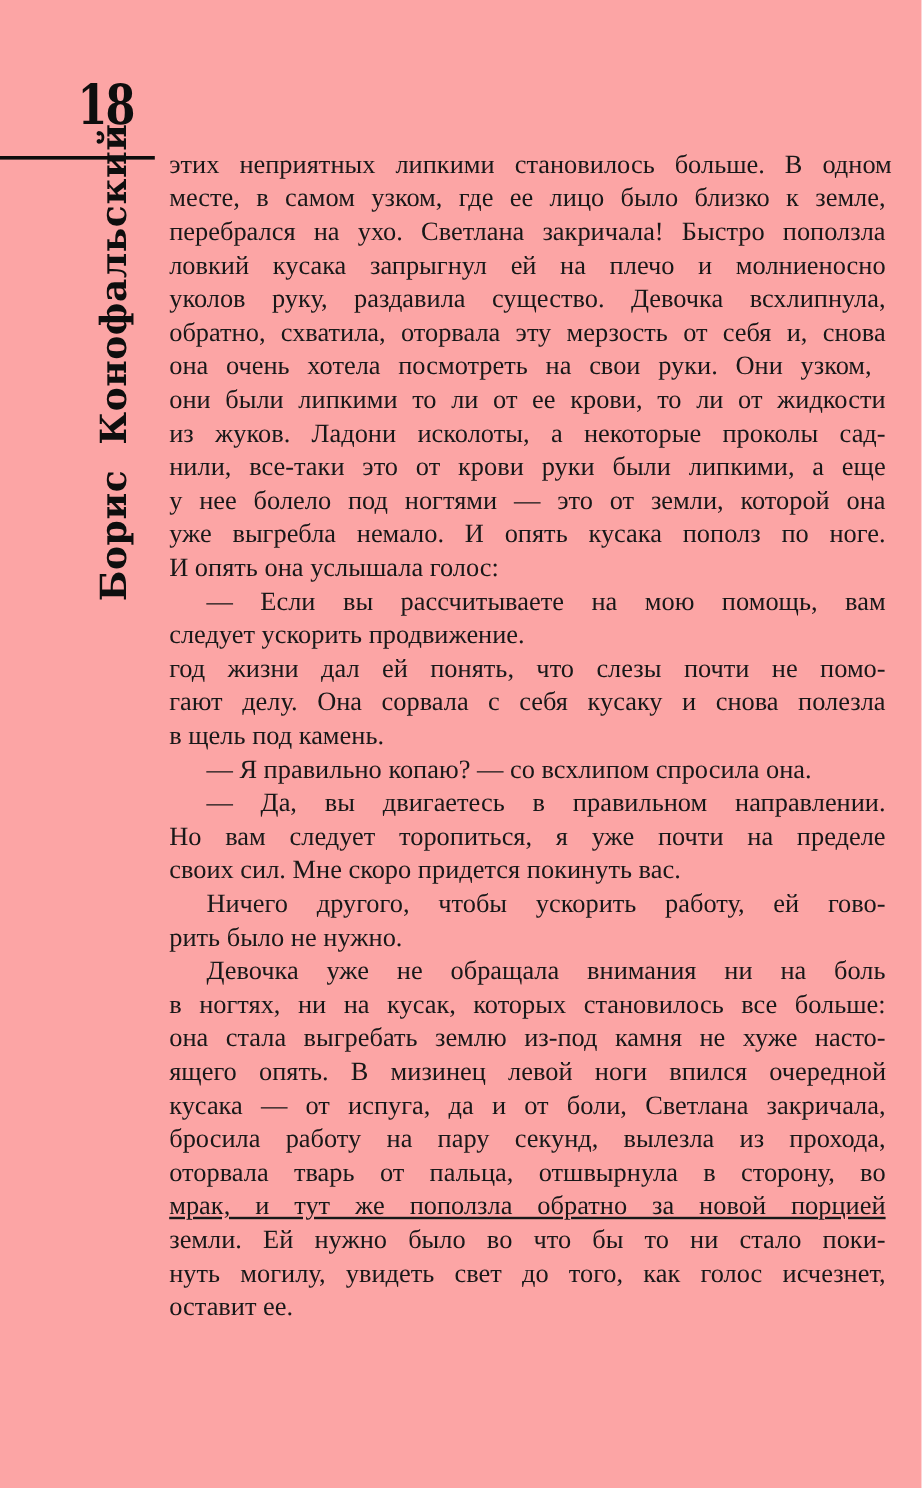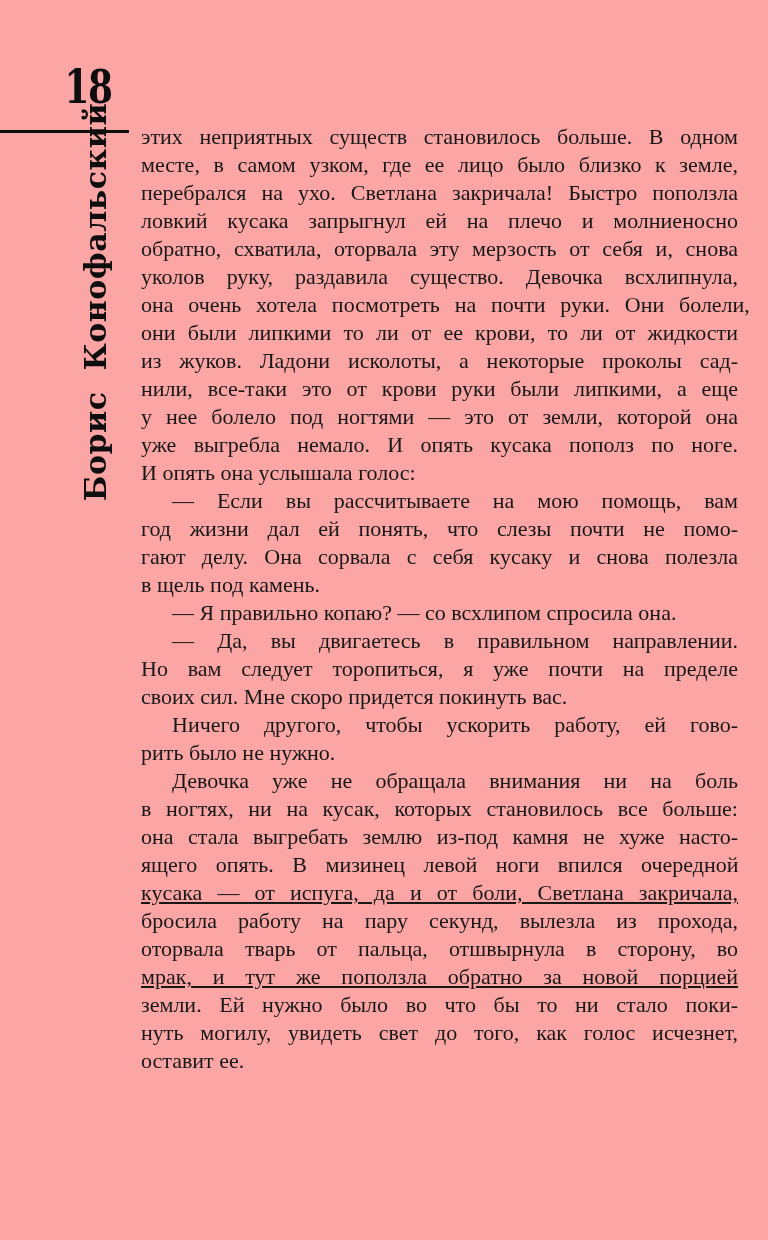--- a/index.html
+++ b/index.html
@@ -79,36 +79,37 @@
 
 <div class="book-page">
   <div class="page-number">18</div>
 
   <div class="header-rule"></div>
 
   <div class="author-vertical">Борис Конофальский</div>
 
   <div class="text-block">
       <div class="para">
-        <div class="line"><span style="word-spacing: 11.1667px;">этих неприятных существ становилось больше. В одном</span></div>
+        <div class="line"><span style="word-spacing: 11.1667px;">этих неприятных липкими становилось больше. В одном</span></div>
         <div class="line"><span style="word-spacing: 8.1375px;">месте, в самом узком, где ее лицо было близко к земле,</span></div>
         <div class="line"><span style="word-spacing: 9.61458px;">перебрался на ухо. Светлана закричала! Быстро поползла</span></div>
         <div class="line"><span style="word-spacing: 14.2009px;">ловкий кусака запрыгнул ей на плечо и молниеносно</span></div>
+        <div class="line"><span style="word-spacing: 16.5px;">уколов руку, раздавила существо. Девочка всхлипнула,</span></div>
         <div class="line"><span style="word-spacing: 7.21094px;">обратно, схватила, оторвала эту мерзость от себя и, снова</span></div>
-        <div class="line"><span style="word-spacing: 16.5px;">уколов руку, раздавила существо. Девочка всхлипнула,</span></div>
-        <div class="line"><span style="word-spacing: 9.25781px;">она очень хотела посмотреть на почти руки. Они болели,</span></div>
+        <div class="line"><span style="word-spacing: 9.25781px;">она очень хотела посмотреть на свои руки. Они узком,</span></div>
         <div class="line"><span style="word-spacing: 6.67472px;">они были липкими то ли от ее крови, то ли от жидкости</span></div>
         <div class="line"><span style="word-spacing: 12.279px;">из жуков. Ладони исколоты, а некоторые проколы сад-</span></div>
         <div class="line"><span style="word-spacing: 9.32812px;">нили, все-таки это от крови руки были липкими, а еще</span></div>
         <div class="line"><span style="word-spacing: 8.51562px;">у нее болело под ногтями — это от земли, которой она</span></div>
         <div class="line"><span style="word-spacing: 11.791px;">уже выгребла немало. И опять кусака пополз по ноге.</span></div>
         <div class="line last"><span>И опять она услышала голос:</span></div>
       </div>
       <div class="para">
         <div class="line indent"><span style="word-spacing: 17.4062px;">— Если вы рассчитываете на мою помощь, вам</span></div>
+        <div class="line last"><span>следует ускорить продвижение.</span></div>
       </div>
       <div class="para">
         <div class="line"><span style="word-spacing: 13.1476px;">год жизни дал ей понять, что слезы почти не помо-</span></div>
         <div class="line"><span style="word-spacing: 10.7483px;">гают делу. Она сорвала с себя кусаку и снова полезла</span></div>
         <div class="line last"><span>в щель под камень.</span></div>
       </div>
       <div class="para">
         <div class="line indent last"><span>— Я правильно копаю? — со всхлипом спросила она.</span></div>
       </div>
       <div class="para">
@@ -118,21 +119,21 @@
       </div>
       <div class="para">
         <div class="line indent"><span style="word-spacing: 18.4479px;">Ничего другого, чтобы ускорить работу, ей гово-</span></div>
         <div class="line last"><span>рить было не нужно.</span></div>
       </div>
       <div class="para">
         <div class="line indent"><span style="word-spacing: 17.7054px;">Девочка уже не обращала внимания ни на боль</span></div>
         <div class="line"><span style="word-spacing: 9.07031px;">в ногтях, ни на кусак, которых становилось все больше:</span></div>
         <div class="line"><span style="word-spacing: 9.02734px;">она стала выгребать землю из-под камня не хуже насто-</span></div>
         <div class="line"><span style="word-spacing: 12.9866px;">ящего опять. В мизинец левой ноги впился очередной</span></div>
-        <div class="line"><span style="word-spacing: 9.64757px; text-decoration: underline;">кусака — от испуга, да и от боли, Светлана закричала,</span></div>
+        <div class="line"><span style="word-spacing: 9.64757px;">кусака — от испуга, да и от боли, Светлана закричала,</span></div>
         <div class="line"><span style="word-spacing: 15.5379px;">бросила работу на пару секунд, вылезла из прохода,</span></div>
         <div class="line"><span style="word-spacing: 15.6116px;">оторвала тварь от пальца, отшвырнула в сторону, во</span></div>
         <div class="line"><span style="word-spacing: 15.2734px; text-decoration: underline;">мрак, и тут же поползла обратно за новой порцией</span></div>
         <div class="line"><span style="word-spacing: 12.1125px; margin-top: 40px;">земли. Ей нужно было во что бы то ни стало поки-</span></div>
         <div class="line"><span style="word-spacing: 11.3438px;">нуть могилу, увидеть свет до того, как голос исчезнет,</span></div>
         <div class="line last"><span>оставит ее.</span></div>
       </div>
     </div>
 </div>
 

